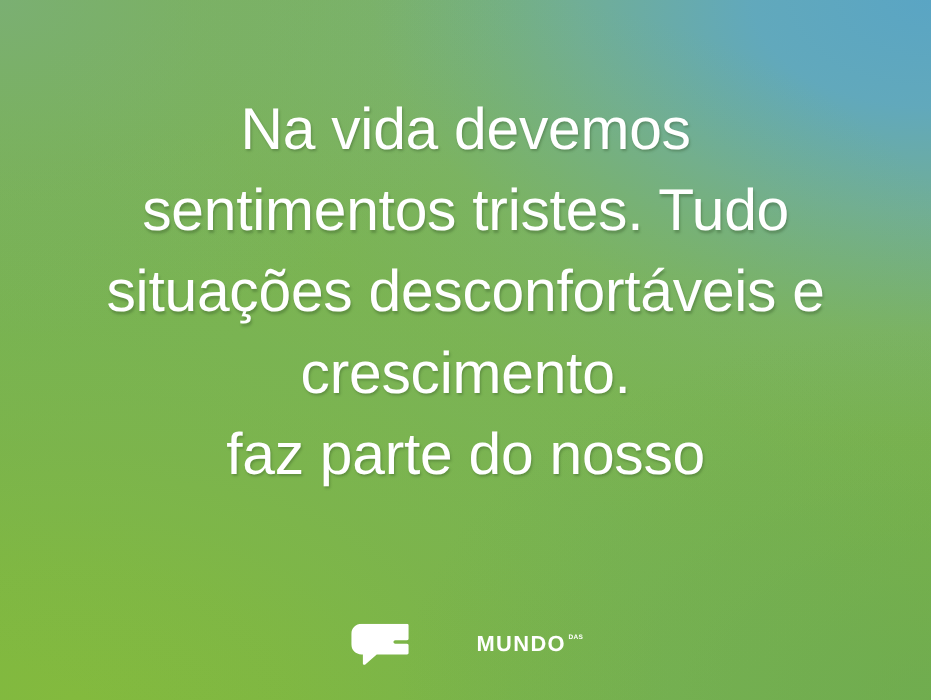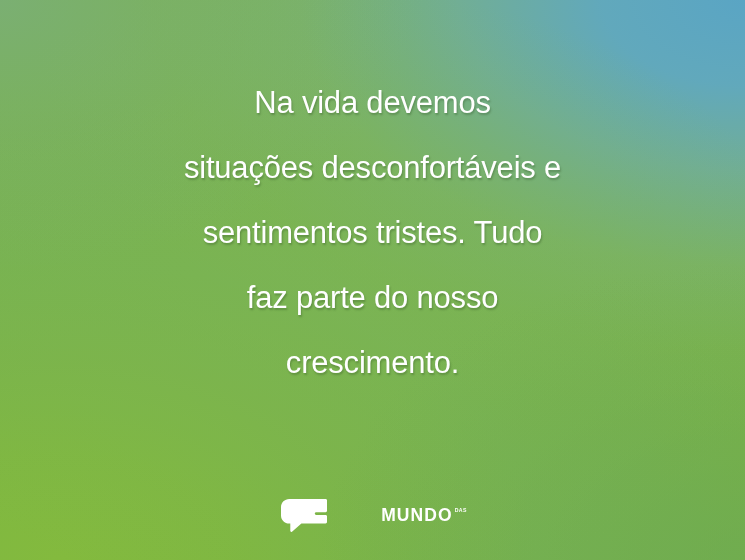--- a/index.html
+++ b/index.html
@@ -66,21 +66,21 @@
       rgba(104,166,82,0) 82%);
   }
 
   #quote-text {
     position: absolute;
     left: 0;
     right: 0;
     top: 70px;
     text-align: center;
     color: #ffffff;
-    font-size: 31px;
+    font-size: 47px;
     line-height: 65px;
     font-weight: 400;
     letter-spacing: -0.2px;
     text-shadow: 1px 2px 2px rgba(40,70,30,0.32);
     padding: 0 28px;
     box-sizing: border-box;
   }
   .quote-line {
     display: block;
     white-space: nowrap;
@@ -140,24 +140,24 @@
 
   <div class="bg-layer bg-base"></div>
   <div class="bg-layer bg-blue"></div>
   <div class="bg-layer bg-green"></div>
   <div class="bg-layer bg-mid"></div>
   <div class="bg-layer bg-corner-tl"></div>
   <div class="bg-layer bg-corner-br"></div>
 
   <div id="quote-text">
     <span class="quote-line">Na vida devemos</span>
+    <span class="quote-line">sentimentos tristes. Tudo</span>
     <span class="quote-line">situações desconfortáveis e</span>
-    <span class="quote-line">sentimentos tristes. Tudo</span>
+    <span class="quote-line">crescimento.</span>
     <span class="quote-line">faz parte do nosso</span>
-    <span class="quote-line">crescimento.</span>
   </div>
 
   <div id="logo">
     <svg id="logo-icon" viewBox="0 0 46 33">
       <path fill="#ffffff" d="M44.6 0H8.2C3.7 0 0 3.6 0 8.1v8.3c0 4.5 3.7 8.1 8.2 8.1h1.1v7.3c0 0.9 1 1.4 1.7 0.9l9.4-8.2h24.2c0.8 0 1.4-0.6 1.4-1.4v-5.7c0-0.8-0.6-1.4-1.4-1.4h-9.4c-0.8 0-1.4-0.6-1.4-1.4 0-0.8 0.6-1.4 1.4-1.4h9.4c0.8 0 1.4-0.6 1.4-1.4V1.4C46 0.6 45.4 0 44.6 0z"></path>
       <path fill="#ffffff" d="M8.2 4.4h33.1c0.6 0 1.1 0.5 1.1 1.1v2.8c0 0.6-0.5 1.1-1.1 1.1H8.2c-0.6 0-1.1-0.5-1.1-1.1V5.5c0-0.6 0.5-1.1 1.1-1.1z" opacity="0"></path>
     </svg>
     <div id="logo-wordmark">
       <span class="wm-row wm-top">
         <span>MUNDO</span>

